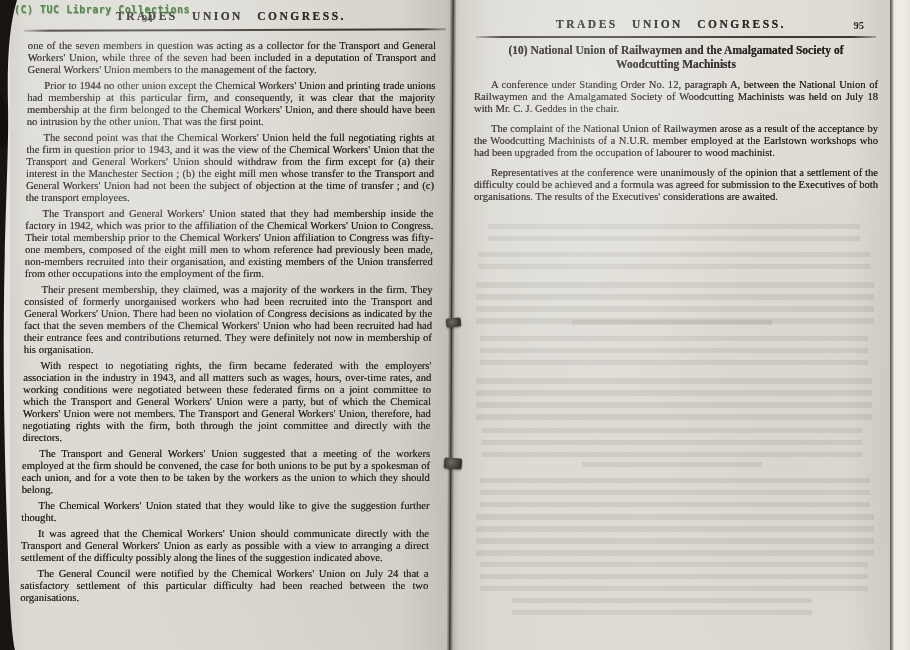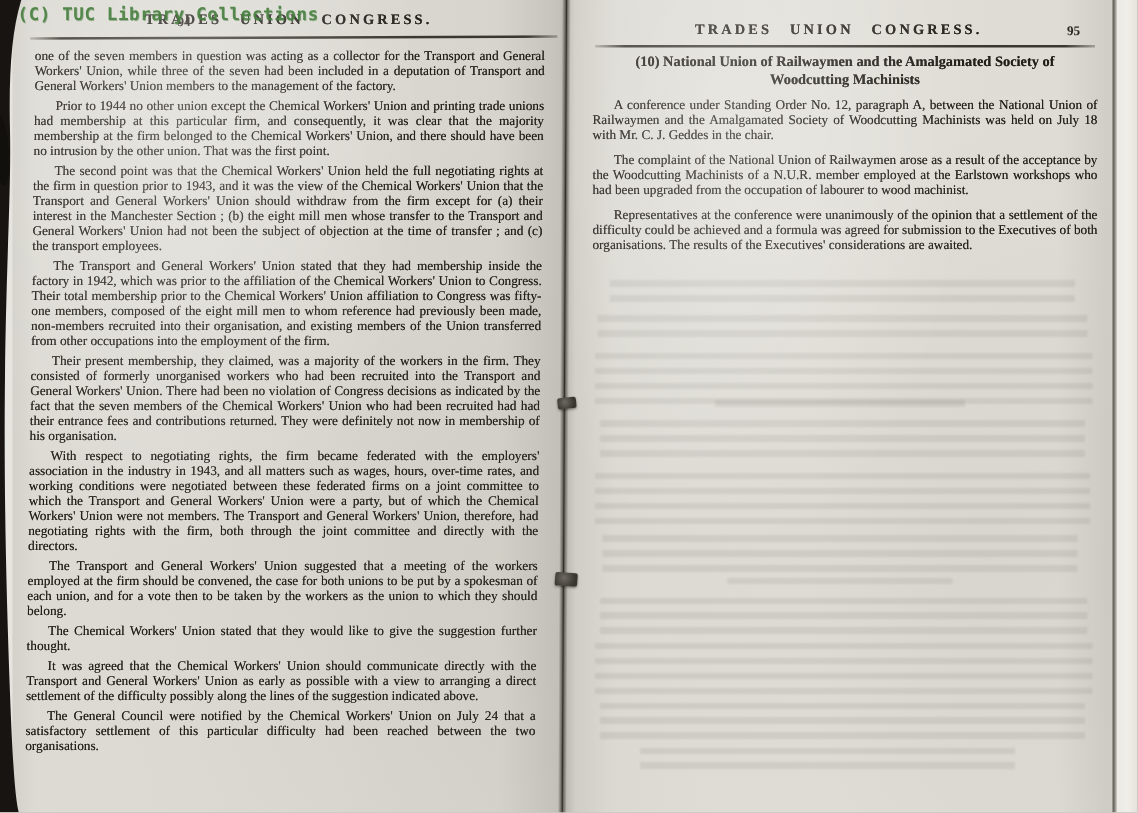--- a/index.html
+++ b/index.html
@@ -77,21 +77,21 @@
   
   .ghost{
     position:absolute;opacity:.17;filter:blur(.7px);pointer-events:none;
     background:repeating-linear-gradient(to bottom,
       rgba(88,85,78,.65) 0px,rgba(88,85,78,.65) 5.5px,transparent 5.5px,transparent 12px);
   }
   
   #stamp{
     position:absolute;left:14px;top:4px;z-index:8;
     font-family:"DejaVu Sans Mono",monospace;font-weight:bold;
-    font-size:14px;letter-spacing:.5px;color:#47803f;opacity:.92;
+    font-size:10px;letter-spacing:.5px;color:#47803f;opacity:.92;
     text-shadow:.5px .5px 0 rgba(60,110,55,.45);
   }
   .speck{position:absolute;border-radius:50%;background:rgba(58,55,48,.55);}
 </style>
 </head>
 <body>
 
 <div id="scan">
 
   <div class="page" id="left-page">

